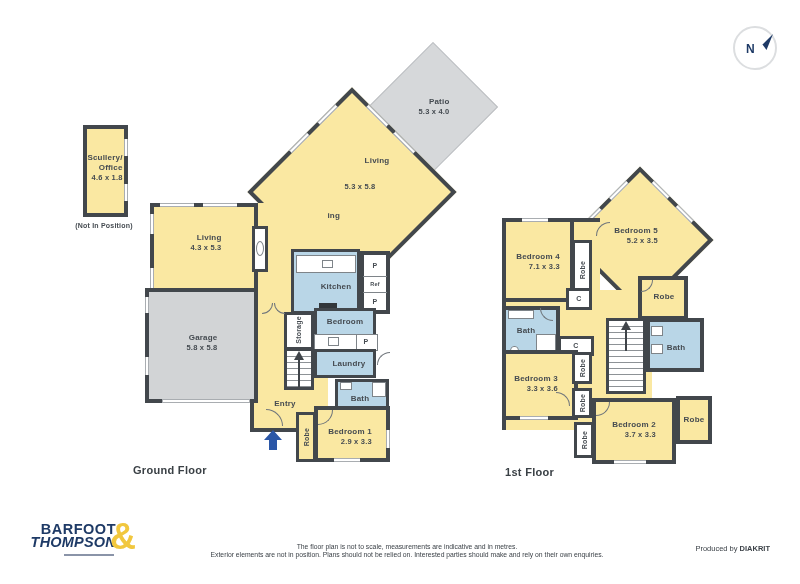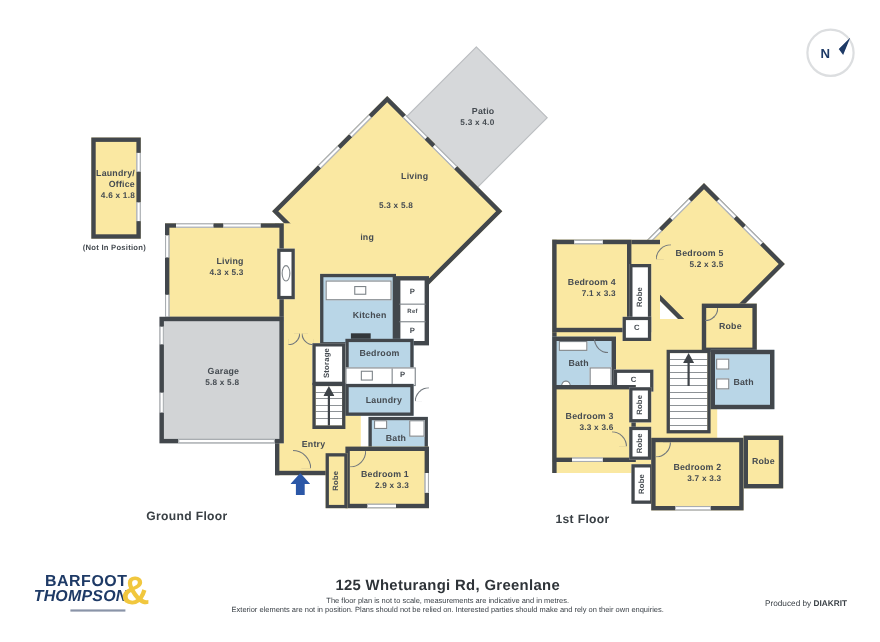--- a/index.html
+++ b/index.html
@@ -58,21 +58,21 @@
     <span class="north-n">N</span>
     <svg style="position:absolute;left:22px;top:6px;" width="16" height="16" viewBox="0 0 16 16">
       <path d="M0 16 L16 0 L9.5 16 L5.5 10.5 Z" fill="#1E3A66"></path>
     </svg>
   </div>
 
   <div class="room r-y" style="left:83px;top:125px;width:45px;height:92px"></div>
   <div class="winv" style="left:124px;top:139px;width:4px;height:17px"></div>
   <div class="winv" style="left:124px;top:184px;width:4px;height:17px"></div>
   <div class="rlabel" style="left:105px;top:168px">
-    <span style="display:block">Laundry/</span>
+    <span style="display:block">Scullery/</span>
     <span style="display:block">Office</span>
     <span style="display:block" class="rdims">4.6 x 1.8</span>
   </div>
   <div class="rlabel tiny" style="left:104px;top:226px">(Not In Position)</div>
 
   <div class="fill rot45" style="left:387px;top:61px;width:92px;height:92px;background:var(--patio);border:1px solid #BCBFC2"></div>
   <div class="room r-y rot45" style="left:278px;top:118px;width:148px;height:148px">
     <div style="position:absolute;left:20px;top:-4px;width:28px;height:4px;background:#fff;border-top:1px solid #A9ADB1;border-bottom:1px solid #A9ADB1;box-sizing:border-box"></div>
     <div style="position:absolute;left:58px;top:-4px;width:28px;height:4px;background:#fff;border-top:1px solid #A9ADB1;border-bottom:1px solid #A9ADB1;box-sizing:border-box"></div>
     <div style="position:absolute;left:-4px;top:20px;width:4px;height:25px;background:#fff;border-left:1px solid #A9ADB1;border-right:1px solid #A9ADB1;box-sizing:border-box"></div>
@@ -251,21 +251,20 @@
 
   <div class="floorlabel" style="left:505px;top:466px">1st Floor</div>
 
   <div class="logo">
     <div class="l1">BARFOOT</div>
     <div class="l2">THOMPSON</div>
   </div>
   <div class="amp">&amp;</div>
   <div class="tagline"></div>
 
-  <div class="footer-title" style="left:407px;top:524px">125 Wheturangi Rd, Greenlane</div>
   <div class="disc" style="left:407px;top:543px">The floor plan is not to scale, measurements are indicative and in metres.</div>
   <div class="disc" style="left:407px;top:551px">Exterior elements are not in position. Plans should not be relied on. Interested parties should make and rely on their own enquiries.</div>
 
   <div class="produced">
     <span>Produced by </span><span style="font-weight:bold">DIAKRIT</span>
   </div>
 
 </div>
 
 </body></html>

